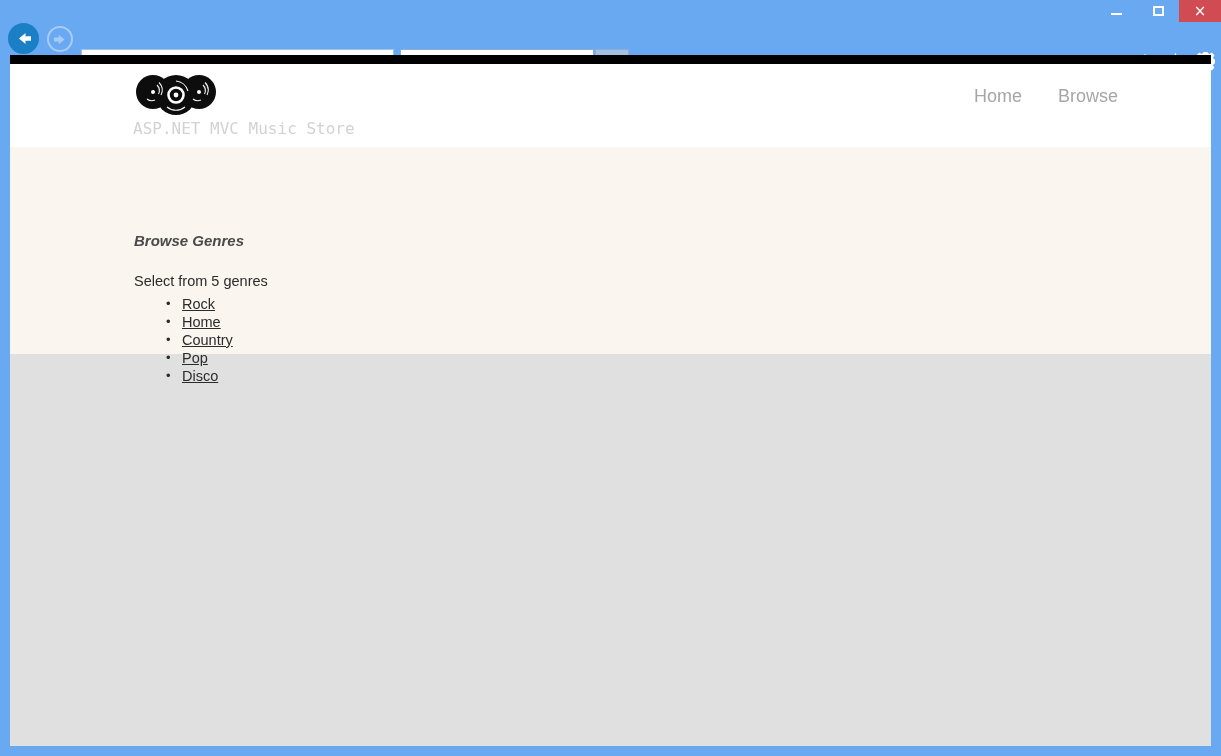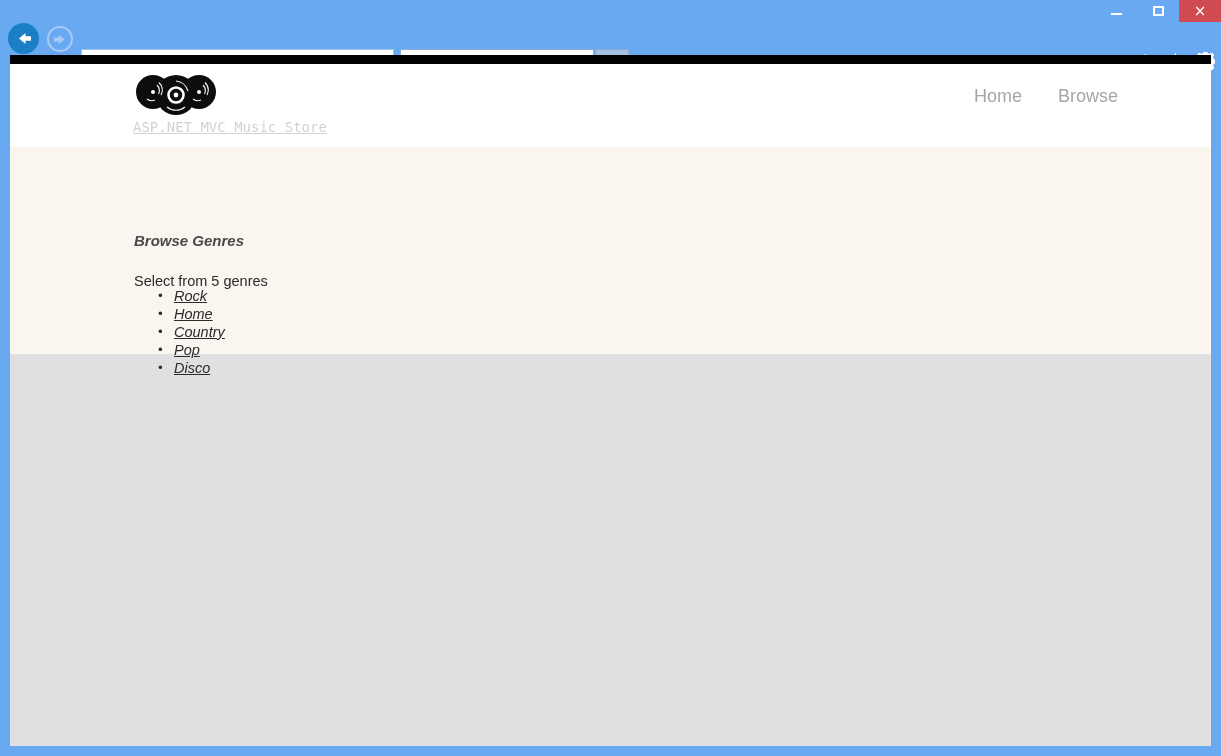--- a/index.html
+++ b/index.html
@@ -201,25 +201,24 @@
     position: absolute;
     left: 123px; top: 10px;
   }
   #logo-records {
     width: 86px; height: 41px;
     position: relative;
   }
   #logo-title {
     margin-top: 4px;
     font-family: "DejaVu Sans Mono", monospace;
-    font-size: 14px;
+    font-size: 16px;
     color: #d2d2d2;
     letter-spacing: 0px;
     white-space: nowrap;
-    text-decoration: underline;
   }
   #site-nav {
     position: absolute;
     right: 93px; top: 22px;
     display: flex;
     gap: 36px;
   }
   .nav-link {
     font-size: 18px;
     color: #a6a6a6;
@@ -246,24 +245,23 @@
   #genre-count {
     position: absolute;
     left: 124px; top: 118px;
     font-size: 14.5px;
     color: #2b2b2b;
     margin-top: 8px;
   }
   #genre-list {
     position: absolute;
     left: 124px; top: 140px;
-    margin: 0;
+    margin: 8px;
     padding: 0 0 0 40px;
     list-style: none;
-    font-style: italic;
   }
   #genre-list li {
     position: relative;
     height: 18px;
     line-height: 18px;
     font-size: 14.5px;
   }
   #genre-list li::before {
     content: "\2022";
     position: absolute;

